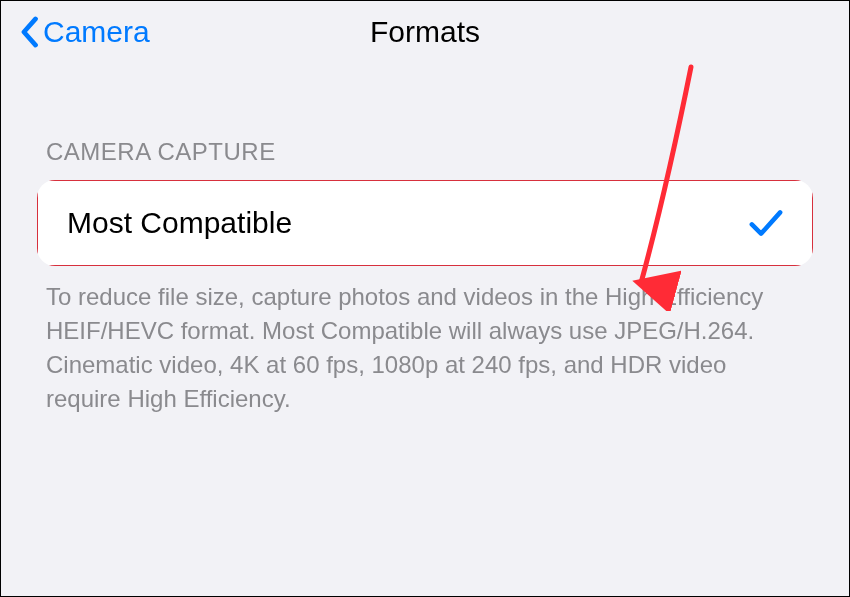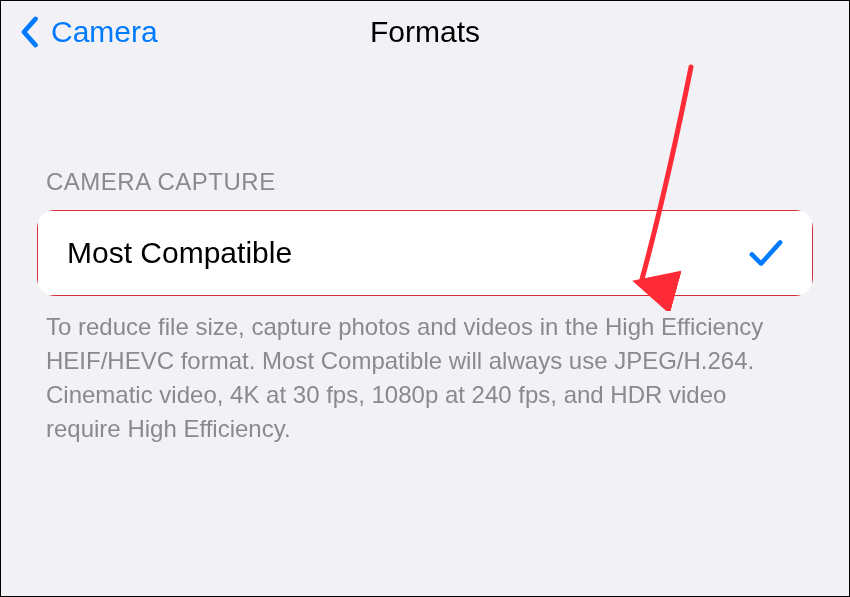--- a/index.html
+++ b/index.html
@@ -19,21 +19,21 @@
     .header {
       display: flex;
       align-items: center;
       height: 62px;
       position: relative;
       padding: 0 18px;
     }
     .back-button {
       display: flex;
       align-items: center;
-      gap: 12px;
+      gap: 4px;
       color: #007aff;
       font-size: 30px;
       font-weight: 400;
       cursor: pointer;
     }
     .back-chevron {
       width: 20px;
       height: 32px;
     }
     .title {
@@ -42,21 +42,21 @@
       transform: translateX(-50%);
       font-size: 30px;
       font-weight: 400;
       color: #000;
     }
     .section-label {
       color: #8a8a8e;
       font-size: 24px;
       letter-spacing: 0.5px;
       padding: 0 45px;
-      margin-top: 105px;
+      margin-top: 75px;
       margin-bottom: 14px;
       text-transform: uppercase;
     }
     .list-group {
       background: #fff;
       border-radius: 18px;
       margin: 0 36px;
       overflow: hidden;
     }
     .list-row {
@@ -113,21 +113,21 @@
 
 <div class="list-group">
   <div class="list-row highlighted">
     <span>Most Compatible</span>
     <svg class="check-icon" viewBox="0 0 24 20" fill="none">
       <path d="M2 11 L8.5 17.5 L22 2.5" stroke="#007aff" stroke-width="3.2" stroke-linecap="round" stroke-linejoin="round"></path>
     </svg>
   </div>
 </div>
 
-<div class="footer-text">To reduce file size, capture photos and videos in the High Efficiency HEIF/HEVC format. Most Compatible will always use JPEG/H.264. Cinematic video, 4K at 30 fps, 1080p at 240 fps, and HDR video require High Efficiency.</div>
+<div class="footer-text">To reduce file size, capture photos and videos in the High Efficiency HEIF/HEVC format. Most Compatible will always use JPEG/H.264. Cinematic video, 4K at 60 fps, 1080p at 240 fps, and HDR video require High Efficiency.</div>
 
 <svg class="arrow-annotation" viewBox="0 0 120 250">
   <defs>
     <marker id="arrowhead" markerWidth="9" markerHeight="9" refX="4.5" refY="7.2" orient="auto">
       <polygon points="0,0 9,0 4.5,9" fill="#ff2b36"></polygon>
     </marker>
   </defs>
   <path d="M95 6 Q 70 130 45 222" stroke="#ff2b36" stroke-width="5" fill="none" marker-end="url(#arrowhead)" stroke-linecap="round"></path>
 </svg>
 

